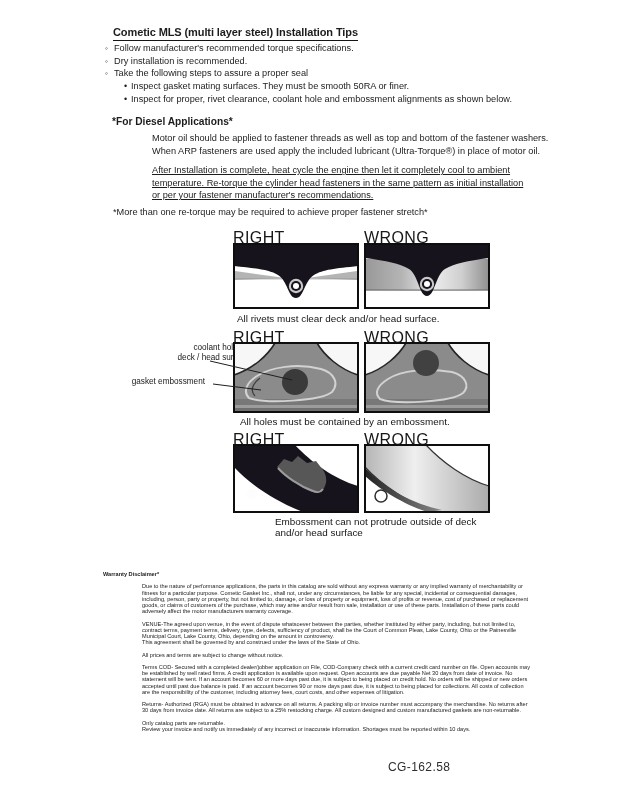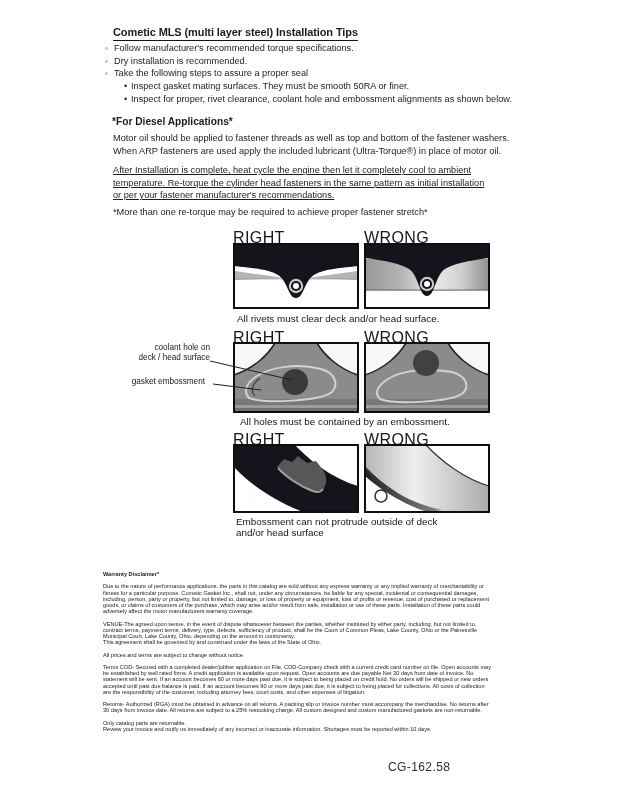--- a/index.html
+++ b/index.html
@@ -1,19 +1,19 @@
 <!DOCTYPE html>
 <html><head>
 <meta charset="utf-8">
 <style>
   html,body{margin:0;padding:0;background:#fff;width:618px;height:800px;overflow:hidden;}
   .page{position:relative;width:618px;height:800px;background:#ffffff;
         font-family:"Liberation Sans","DejaVu Sans",sans-serif;color:#1c1c1c;}
   .abs{position:absolute;}
-  .ws{white-space:pre-line;}
+  .ws{white-space:pre-line;margin-left:39px;}
 
   .title{left:113px;top:26px;font-size:11px;font-weight:bold;letter-spacing:-0.1px;
          border-bottom:1.4px solid #141414;padding-bottom:1.5px;}
   .bullets{left:105px;top:42px;font-size:9.2px;line-height:12.7px;}
   .b-line{position:relative;padding-left:9px;}
   .b-line .marker{position:absolute;left:0;top:0;font-size:8.5px;}
   .b-sub{position:relative;padding-left:26px;}
   .b-sub .marker{position:absolute;left:19px;top:0;font-size:9px;}
 
   .h-diesel{left:112px;top:116px;font-size:10.2px;font-weight:bold;}

